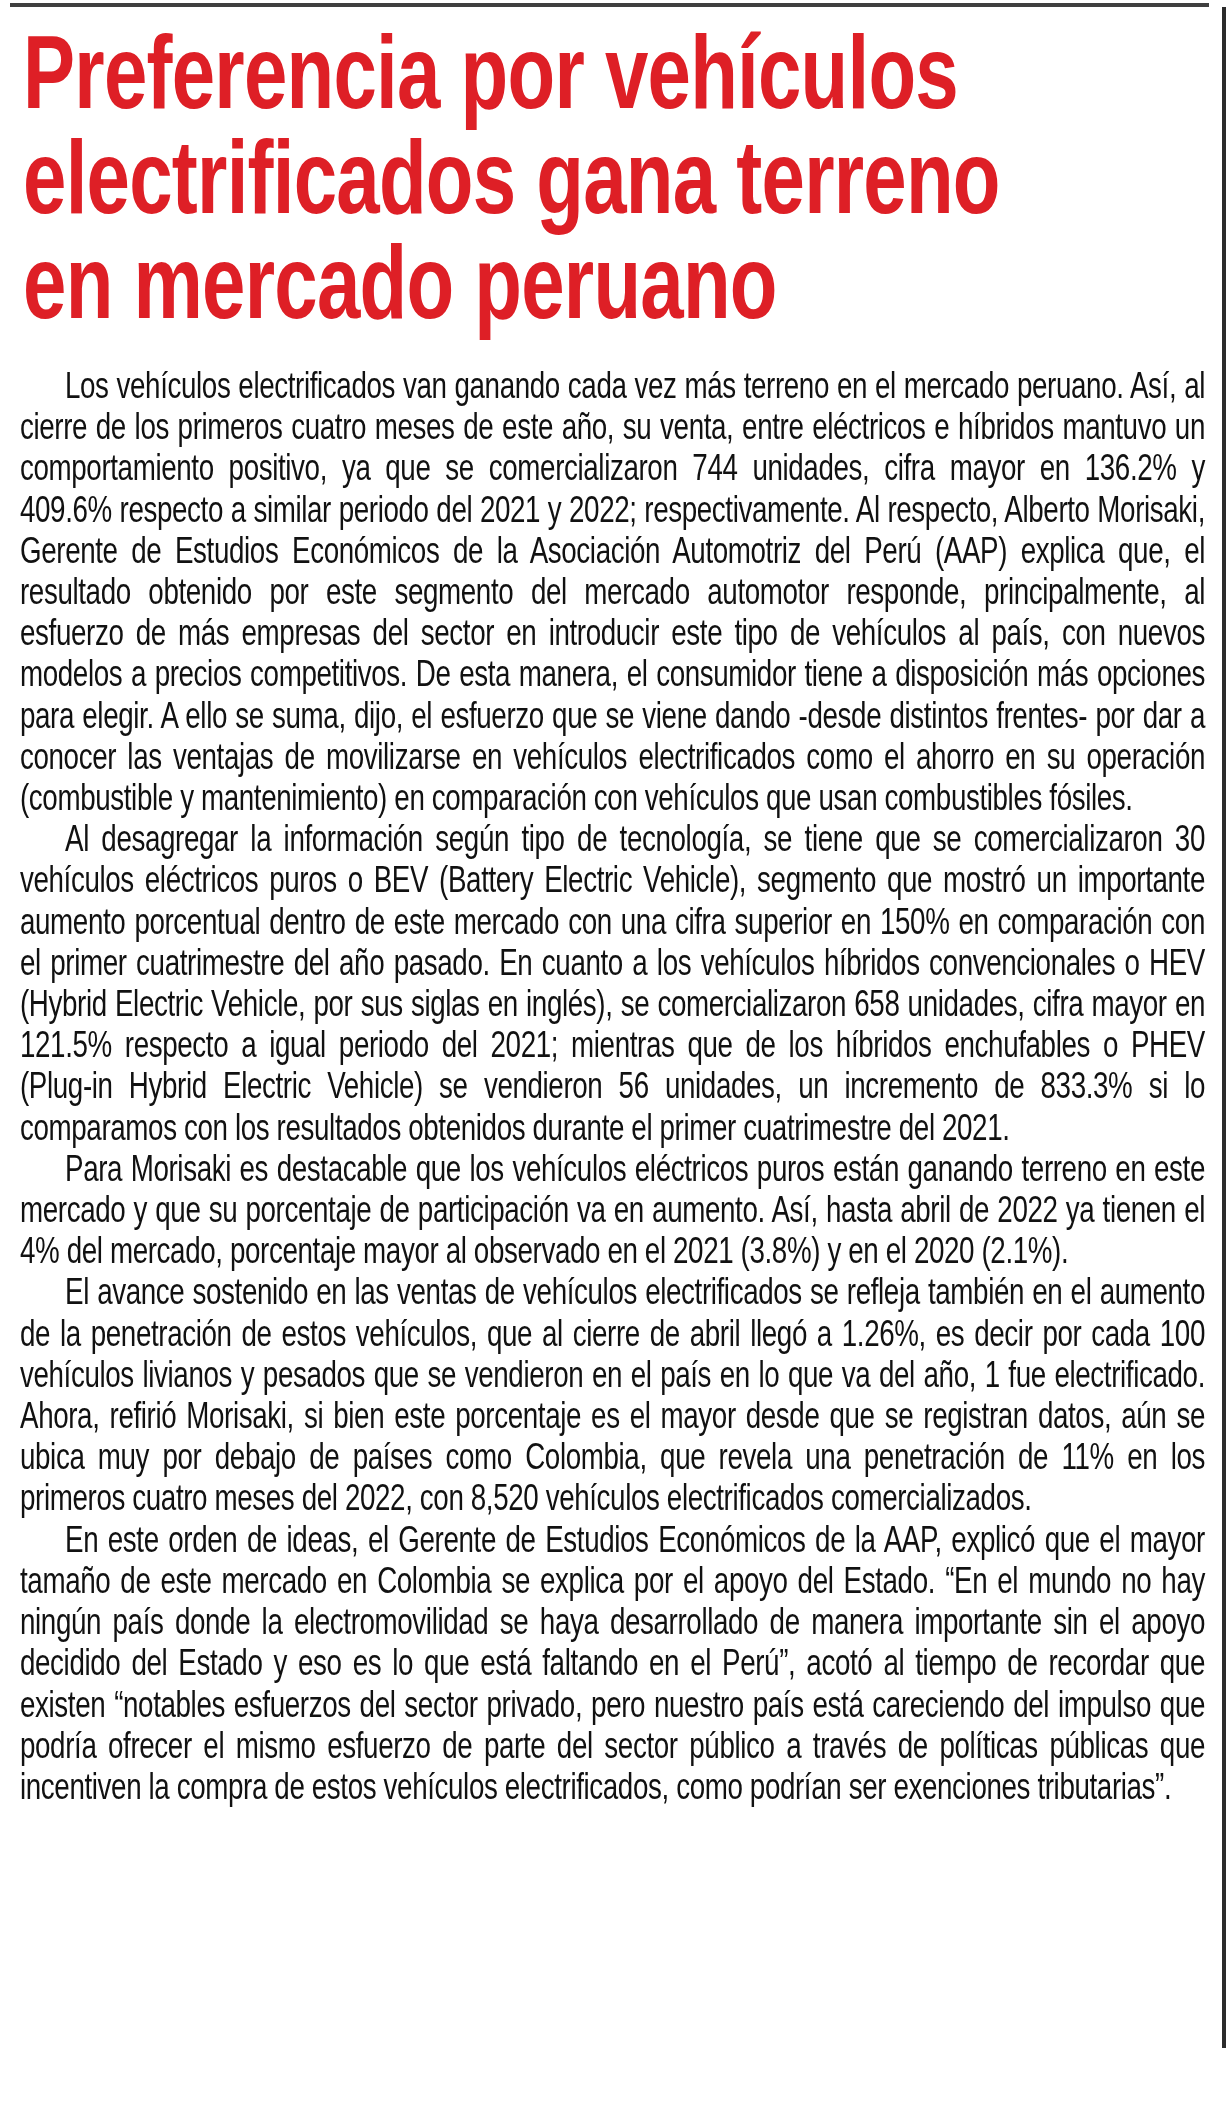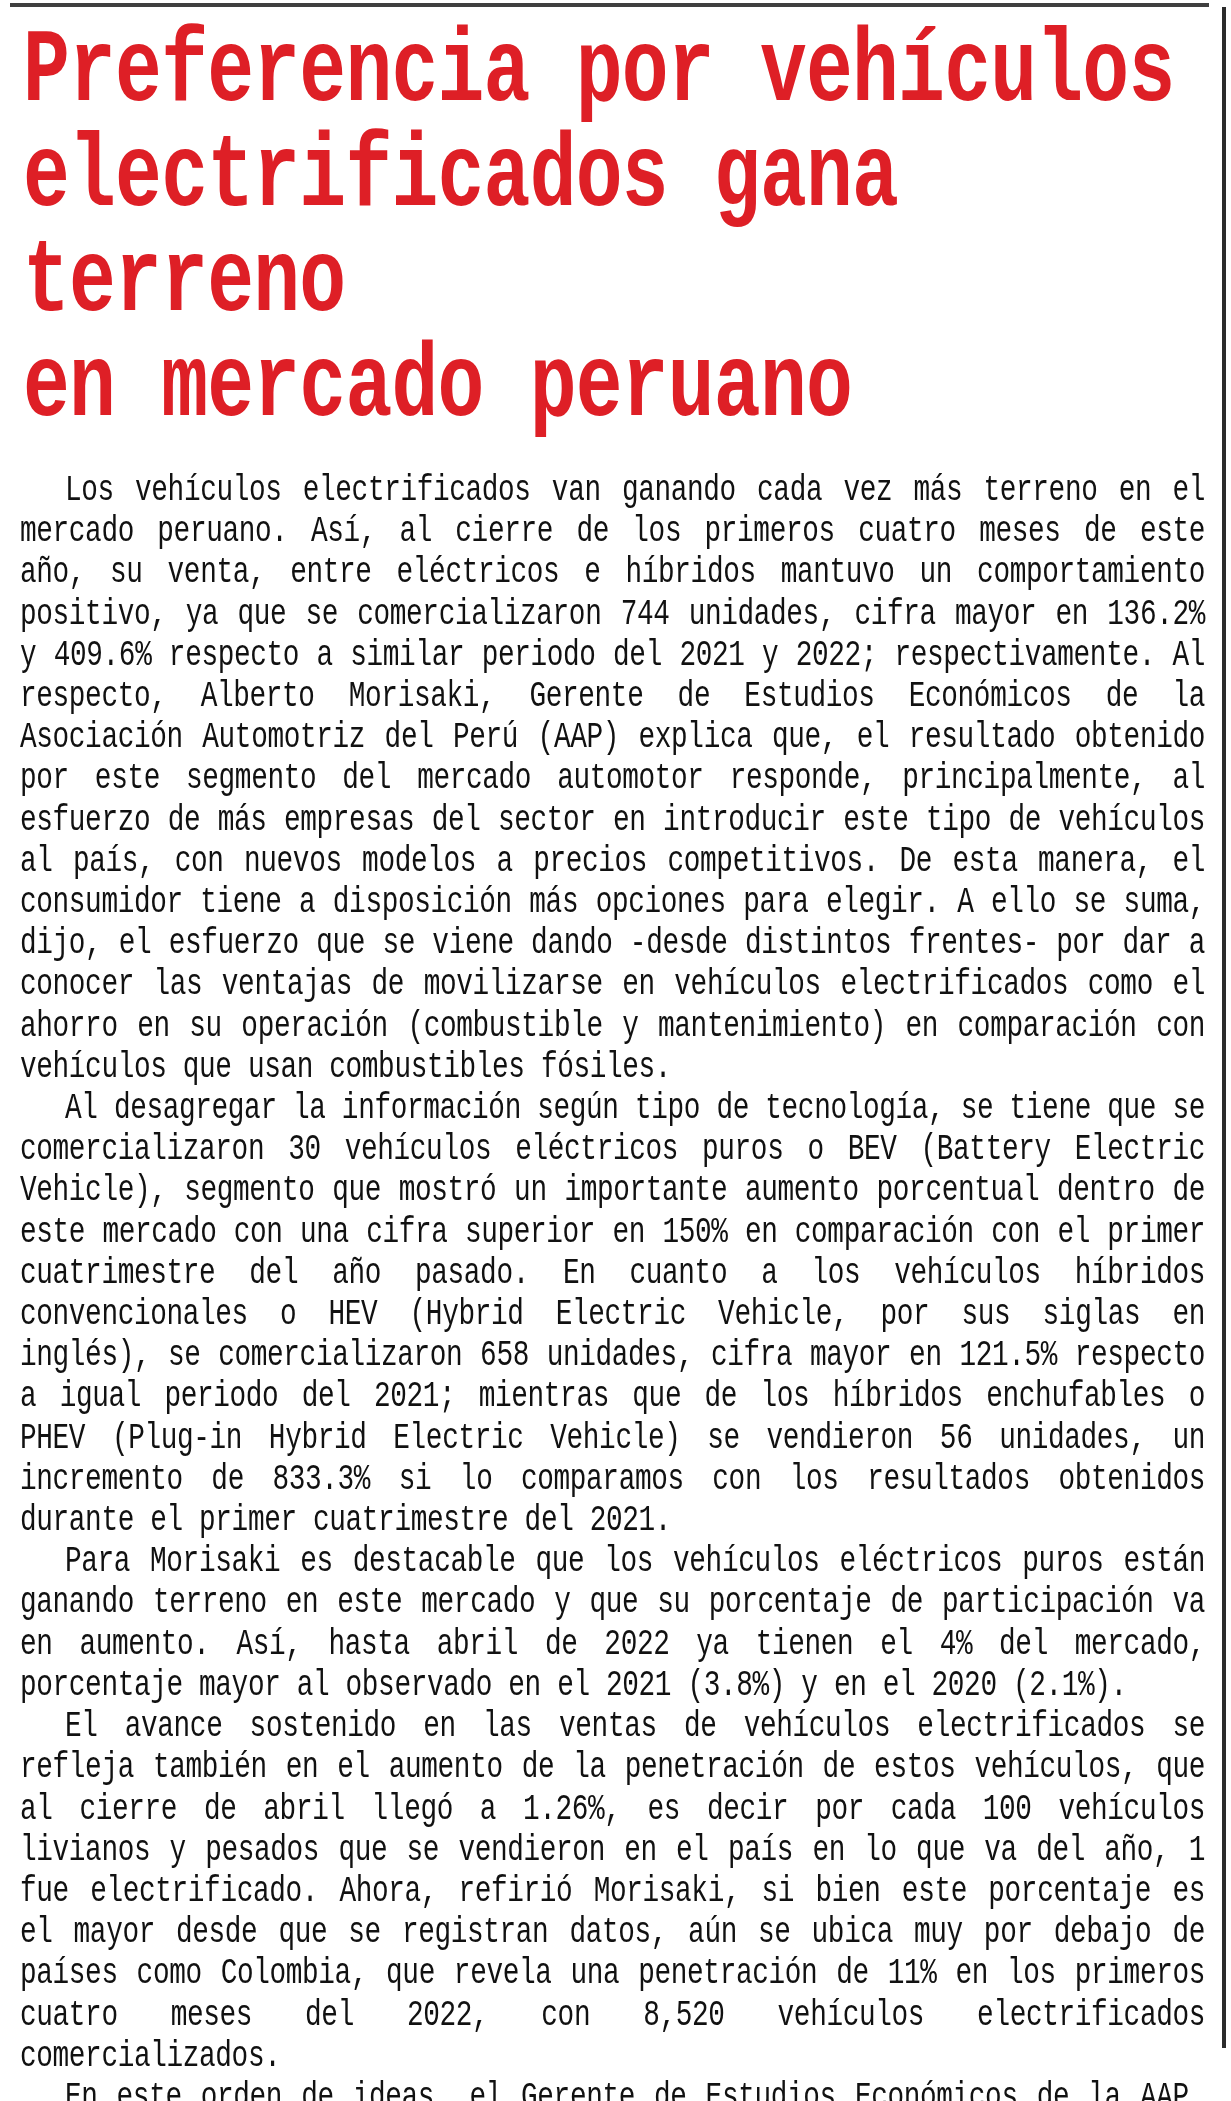--- a/index.html
+++ b/index.html
@@ -6,21 +6,21 @@
     margin: 0;
     padding: 0;
     background: #ffffff;
   }
   .page {
     position: relative;
     width: 1231px;
     height: 2101px;
     background: var(--bg-color, #ffffff);
     overflow: hidden;
-    font-family: Liberation Mono, monospace;
+    font-family: Liberation Sans, sans-serif;
   }
   .top-rule {
     position: absolute;
     left: 10px;
     top: 3px;
     width: 1199px;
     height: 4px;
     background: var(--top-rule-color, #3f3f3f);
   }
   .right-rule {

